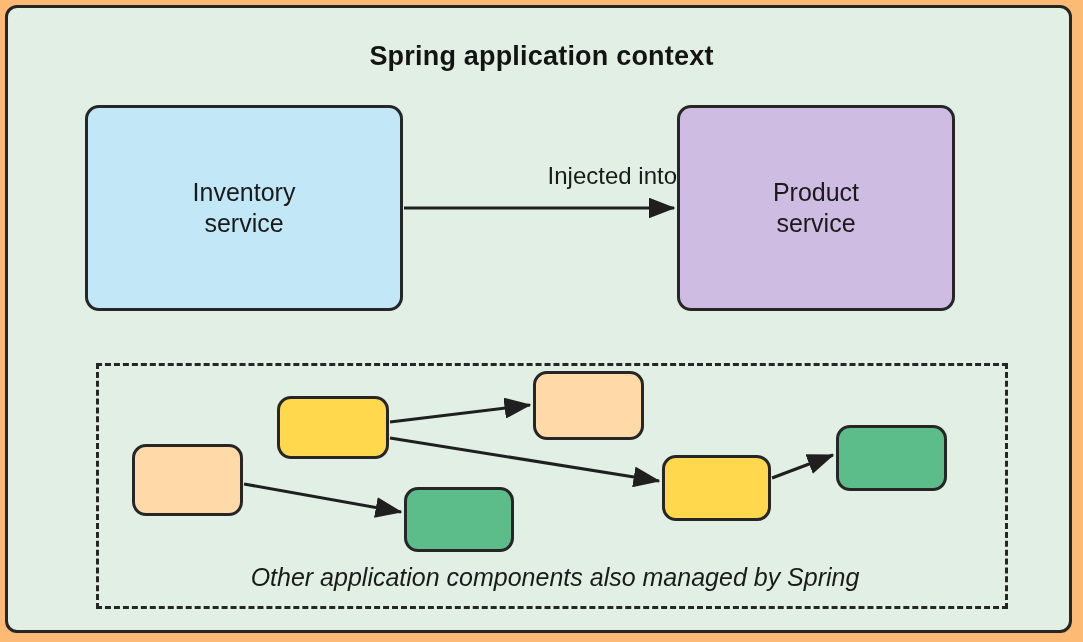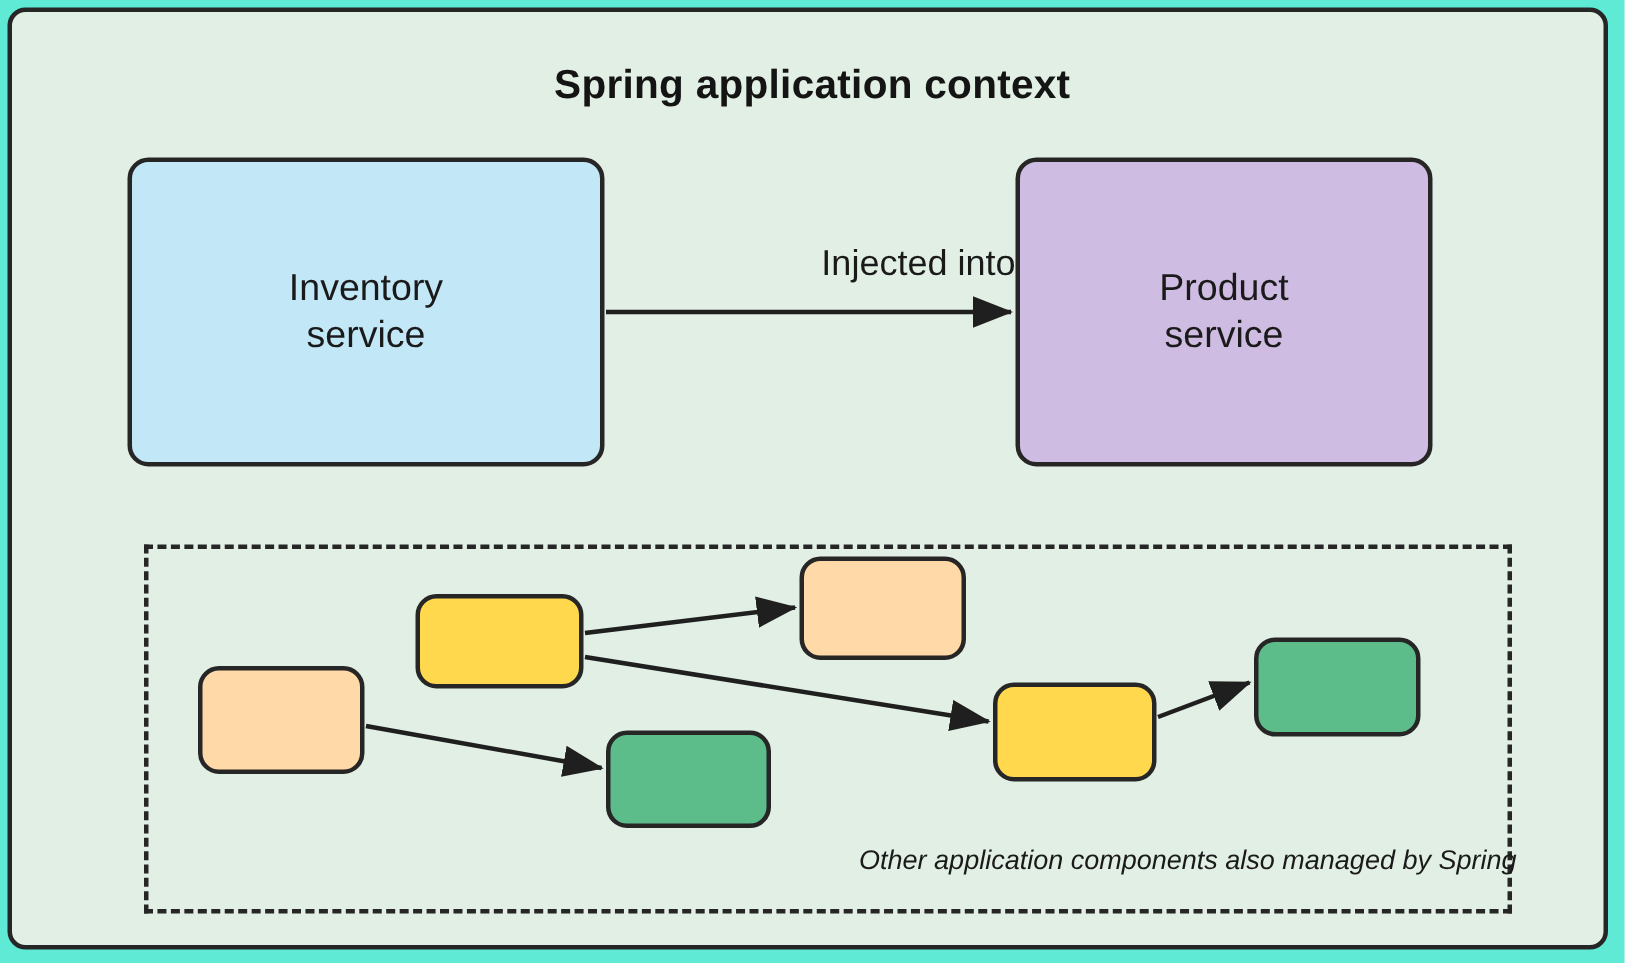--- a/index.html
+++ b/index.html
@@ -10,21 +10,21 @@
   body {
     width: 1083px;
     height: 642px;
     font-family: "Liberation Sans", sans-serif;
     overflow: hidden;
   }
   #diagram-root {
     position: relative;
     width: 1083px;
     height: 642px;
-    background: #5eead4;
+    background: #fdba74;
   }
   
   .context-box {
     position: absolute;
     left: 5px;
     top: 5px;
     width: 1067px;
     height: 628px;
     box-sizing: border-box;
     background: #e2efe4;
@@ -89,23 +89,23 @@
     height: 246px;
     box-sizing: border-box;
     border: 3px dashed #262626;
     background: transparent;
   }
   .dashed-caption {
     position: absolute;
     left: 0;
     top: 197px;
     width: 912px;
-    text-align: right;
+    text-align: center;
     font-style: italic;
-    font-size: 18px;
+    font-size: 25px;
     color: #1a1a1a;
   }
   
   #comp-orange-1 { left: 132px; top: 444px; width: 111px; height: 72px; background: #ffd9a8; }
   #comp-yellow-1 { left: 277px; top: 396px; width: 112px; height: 63px; background: #ffd84d; }
   #comp-orange-2 { left: 533px; top: 371px; width: 111px; height: 69px; background: #ffd9a8; }
   #comp-green-1  { left: 404px; top: 487px; width: 110px; height: 65px; background: #5cbd8a; }
   #comp-yellow-2 { left: 662px; top: 455px; width: 109px; height: 66px; background: #ffd84d; }
   #comp-green-2  { left: 836px; top: 425px; width: 111px; height: 66px; background: #5cbd8a; }
   

